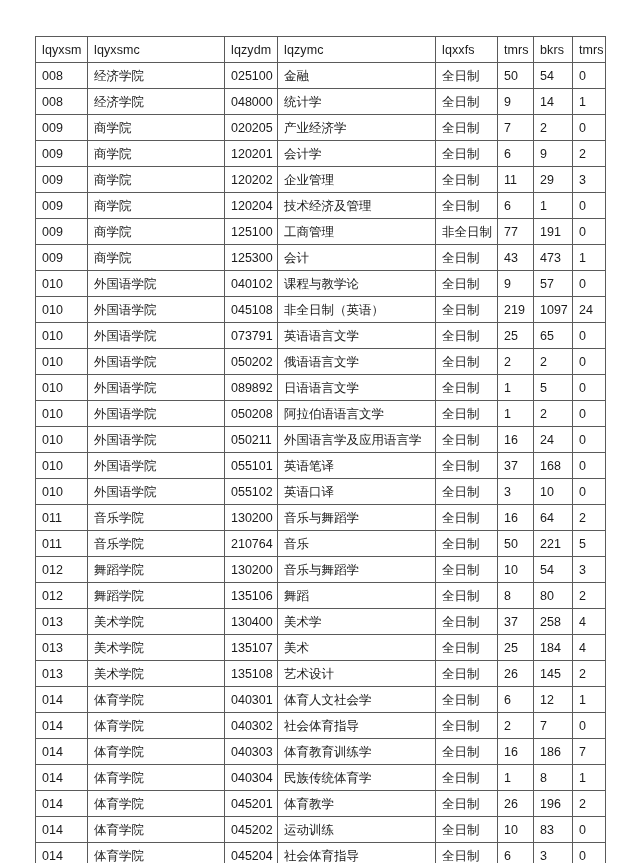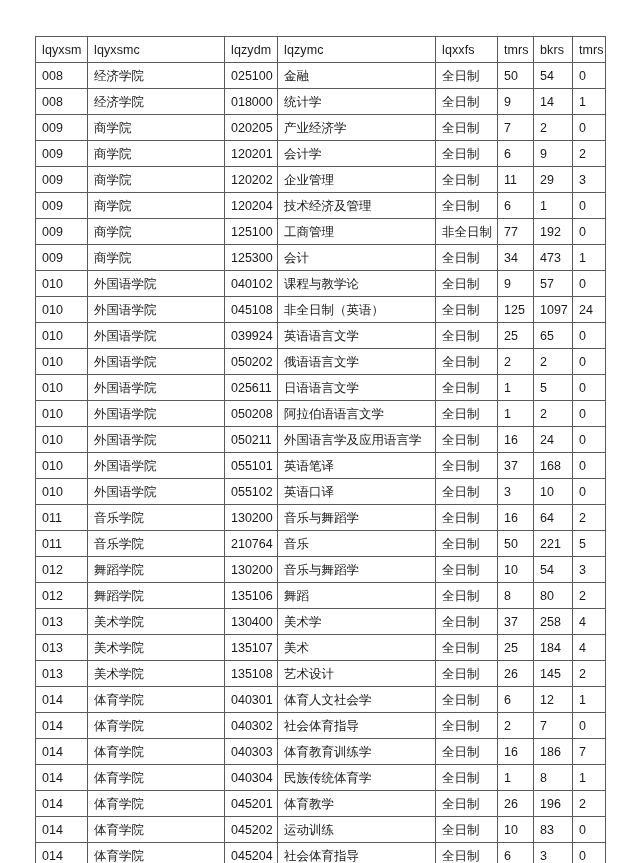--- a/index.html
+++ b/index.html
@@ -104,21 +104,21 @@
             <td>025100</td>
             <td class="cjk">金融</td>
             <td class="cjk">全日制</td>
             <td class="num">50</td>
             <td class="num">54</td>
             <td class="num">0</td>
           </tr>
           <tr>
             <td>008</td>
             <td class="cjk">经济学院</td>
-            <td>018000</td>
+            <td>048000</td>
             <td class="cjk">统计学</td>
             <td class="cjk">全日制</td>
             <td class="num">9</td>
             <td class="num">14</td>
             <td class="num">1</td>
           </tr>
           <tr>
             <td>009</td>
             <td class="cjk">商学院</td>
             <td>020205</td>
@@ -158,77 +158,77 @@
             <td class="num">1</td>
             <td class="num">0</td>
           </tr>
           <tr>
             <td>009</td>
             <td class="cjk">商学院</td>
             <td>125100</td>
             <td class="cjk">工商管理</td>
             <td class="cjk">非全日制</td>
             <td class="num">77</td>
-            <td class="num">192</td>
+            <td class="num">191</td>
             <td class="num">0</td>
           </tr>
           <tr>
             <td>009</td>
             <td class="cjk">商学院</td>
             <td>125300</td>
             <td class="cjk">会计</td>
             <td class="cjk">全日制</td>
-            <td class="num">34</td>
+            <td class="num">43</td>
             <td class="num">473</td>
             <td class="num">1</td>
           </tr>
           <tr>
             <td>010</td>
             <td class="cjk">外国语学院</td>
             <td>040102</td>
             <td class="cjk">课程与教学论</td>
             <td class="cjk">全日制</td>
             <td class="num">9</td>
             <td class="num">57</td>
             <td class="num">0</td>
           </tr>
           <tr>
             <td>010</td>
             <td class="cjk">外国语学院</td>
             <td>045108</td>
             <td class="cjk">非全日制（英语）</td>
             <td class="cjk">全日制</td>
-            <td class="num">125</td>
+            <td class="num">219</td>
             <td class="num">1097</td>
             <td class="num">24</td>
           </tr>
           <tr>
             <td>010</td>
             <td class="cjk">外国语学院</td>
-            <td>039924</td>
+            <td>073791</td>
             <td class="cjk">英语语言文学</td>
             <td class="cjk">全日制</td>
             <td class="num">25</td>
             <td class="num">65</td>
             <td class="num">0</td>
           </tr>
           <tr>
             <td>010</td>
             <td class="cjk">外国语学院</td>
             <td>050202</td>
             <td class="cjk">俄语语言文学</td>
             <td class="cjk">全日制</td>
             <td class="num">2</td>
             <td class="num">2</td>
             <td class="num">0</td>
           </tr>
           <tr>
             <td>010</td>
             <td class="cjk">外国语学院</td>
-            <td>025611</td>
+            <td>089892</td>
             <td class="cjk">日语语言文学</td>
             <td class="cjk">全日制</td>
             <td class="num">1</td>
             <td class="num">5</td>
             <td class="num">0</td>
           </tr>
           <tr>
             <td>010</td>
             <td class="cjk">外国语学院</td>
             <td>050208</td>

